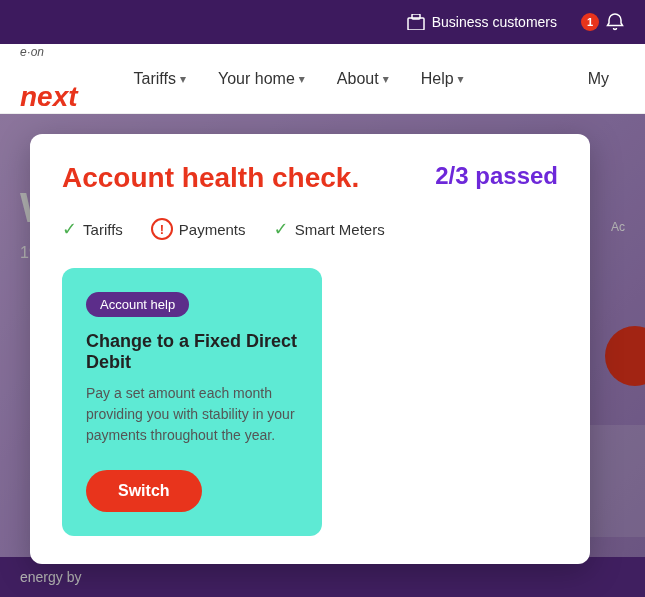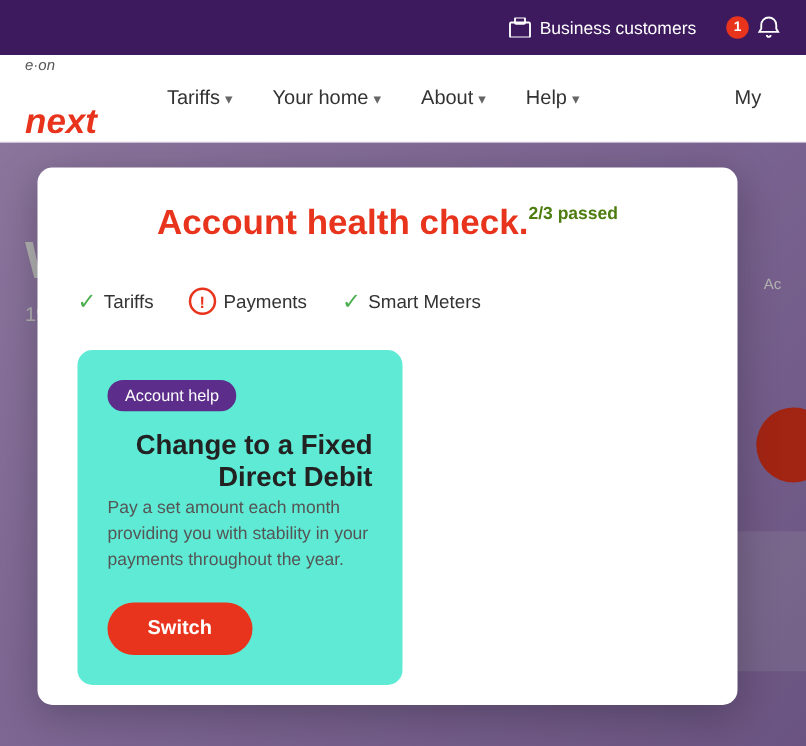--- a/index.html
+++ b/index.html
@@ -179,35 +179,35 @@
       background: white;
       border-radius: 12px;
       padding: 28px 32px;
       width: 560px;
       max-height: 430px;
       box-shadow: 0 8px 32px rgba(0,0,0,0.25);
     }
 
     .modal-header {
       display: flex;
-      justify-content: center;
+      justify-content: space-between;
       align-items: flex-start;
-      margin-bottom: 36px;
+      margin-bottom: 24px;
     }
 
     .modal-title {
       font-size: 28px;
       font-weight: bold;
       color: #e8341c;
     }
 
     .passed-badge {
-      font-size: 14px;
-      font-weight: bold;
-      color: #4d7c0f;
+      font-size: 24px;
+      font-weight: bold;
+      color: #6d28d9;
       white-space: nowrap;
     }
 
     
     .check-items {
       display: flex;
       gap: 28px;
       margin-bottom: 28px;
       align-items: center;
     }
@@ -251,24 +251,24 @@
       background: #5c2d8a;
       color: white;
       padding: 5px 14px;
       border-radius: 20px;
       font-size: 13px;
       display: inline-block;
       margin-bottom: 14px;
     }
 
     .card-title {
-      font-size: 22px;
+      font-size: 18px;
       font-weight: bold;
       color: #222;
-      text-align: right;
+      margin-bottom: 10px;
     }
 
     .card-desc {
       font-size: 14px;
       color: #555;
       line-height: 1.5;
       margin-bottom: 24px;
     }
 
     .switch-btn {
@@ -341,20 +341,23 @@
   <div class="next-payment-panel">
     <div style="font-weight:bold; margin-bottom:4px;">t paym</div>
     <div style="font-size:13px; white-space:pre-line;">payme
 ment is
 s after</div>
     <div style="font-size:13px;">issued.</div>
   </div>
 
   <div class="orange-circle"></div>
 
+  <div class="purple-bar">
+    <span class="energy-text">energy by</span>
+  </div>
 
   <div class="modal-overlay">
     <div class="modal">
 
       <div class="modal-header">
         <div class="modal-title">Account health check.</div>
         <div class="passed-badge">2/3 passed</div>
       </div>
 
       <div class="check-items">

